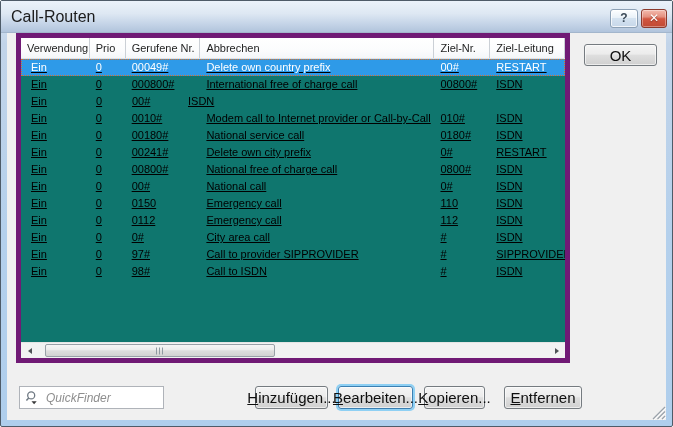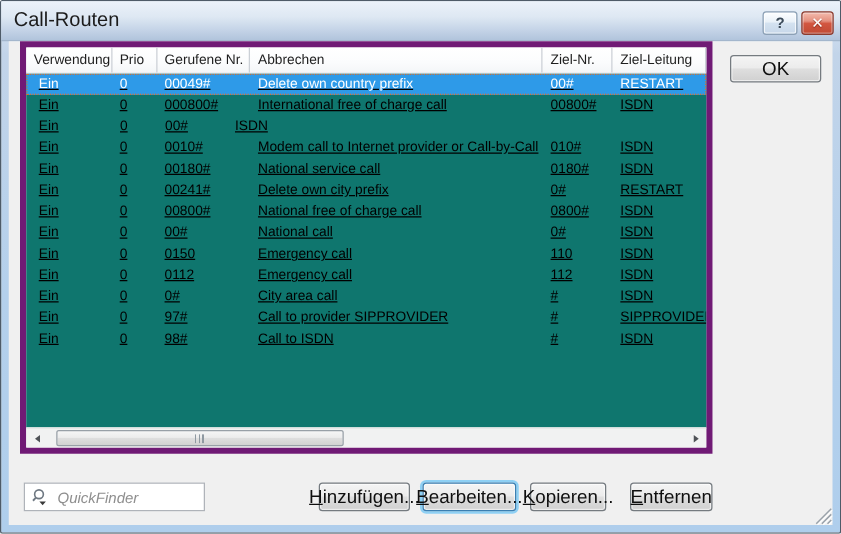--- a/index.html
+++ b/index.html
@@ -58,21 +58,21 @@
     display:flex;align-items:center;justify-content:center;cursor:default;
     background:linear-gradient(180deg,#F4F4F4 0%,#ECECEC 45%,#DEDEDE 52%,#D0D0D0 100%);
     box-shadow:inset 0 0 0 1px rgba(255,255,255,.6);}
   .btn u{text-decoration:underline;}
   .btn-ok{left:577px;top:11px;width:73px;height:22px;}
   .btn-cancel{left:577px;top:41px;width:73px;height:22px;}
   .btn-add{left:248px;top:353px;width:73px;height:23px;}
   .btn-edit{left:331px;top:353px;width:75px;height:23px;border-color:#3C7FB1;
     box-shadow:0 0 0 2px #8ED0F4,inset 0 0 0 1px rgba(255,255,255,.6);}
   .btn-copy{left:417px;top:353px;width:61px;height:23px;}
-  .btn-remove{left:497px;top:353px;width:66px;height:23px;}
+  .btn-remove{left:497px;top:353px;width:78px;height:23px;}
 
   
   .quickfinder{position:absolute;left:12px;top:353px;width:145px;height:23px;background:#FFFFFF;
     border:1px solid #AFB3B9;}
   .qf-icon{position:absolute;left:4px;top:3px;width:16px;height:16px;}
   .qf-input{position:absolute;left:24px;top:1px;width:116px;height:19px;border:none;outline:none;
     font-family:"Liberation Sans","DejaVu Sans",sans-serif;font-size:12px;color:#6d28d9;background:transparent;}
   .qf-input::placeholder{font-style:italic;color:#8E8E8E;}
 
   .resize-grip{position:absolute;left:644px;top:372px;width:15px;height:15px;}

